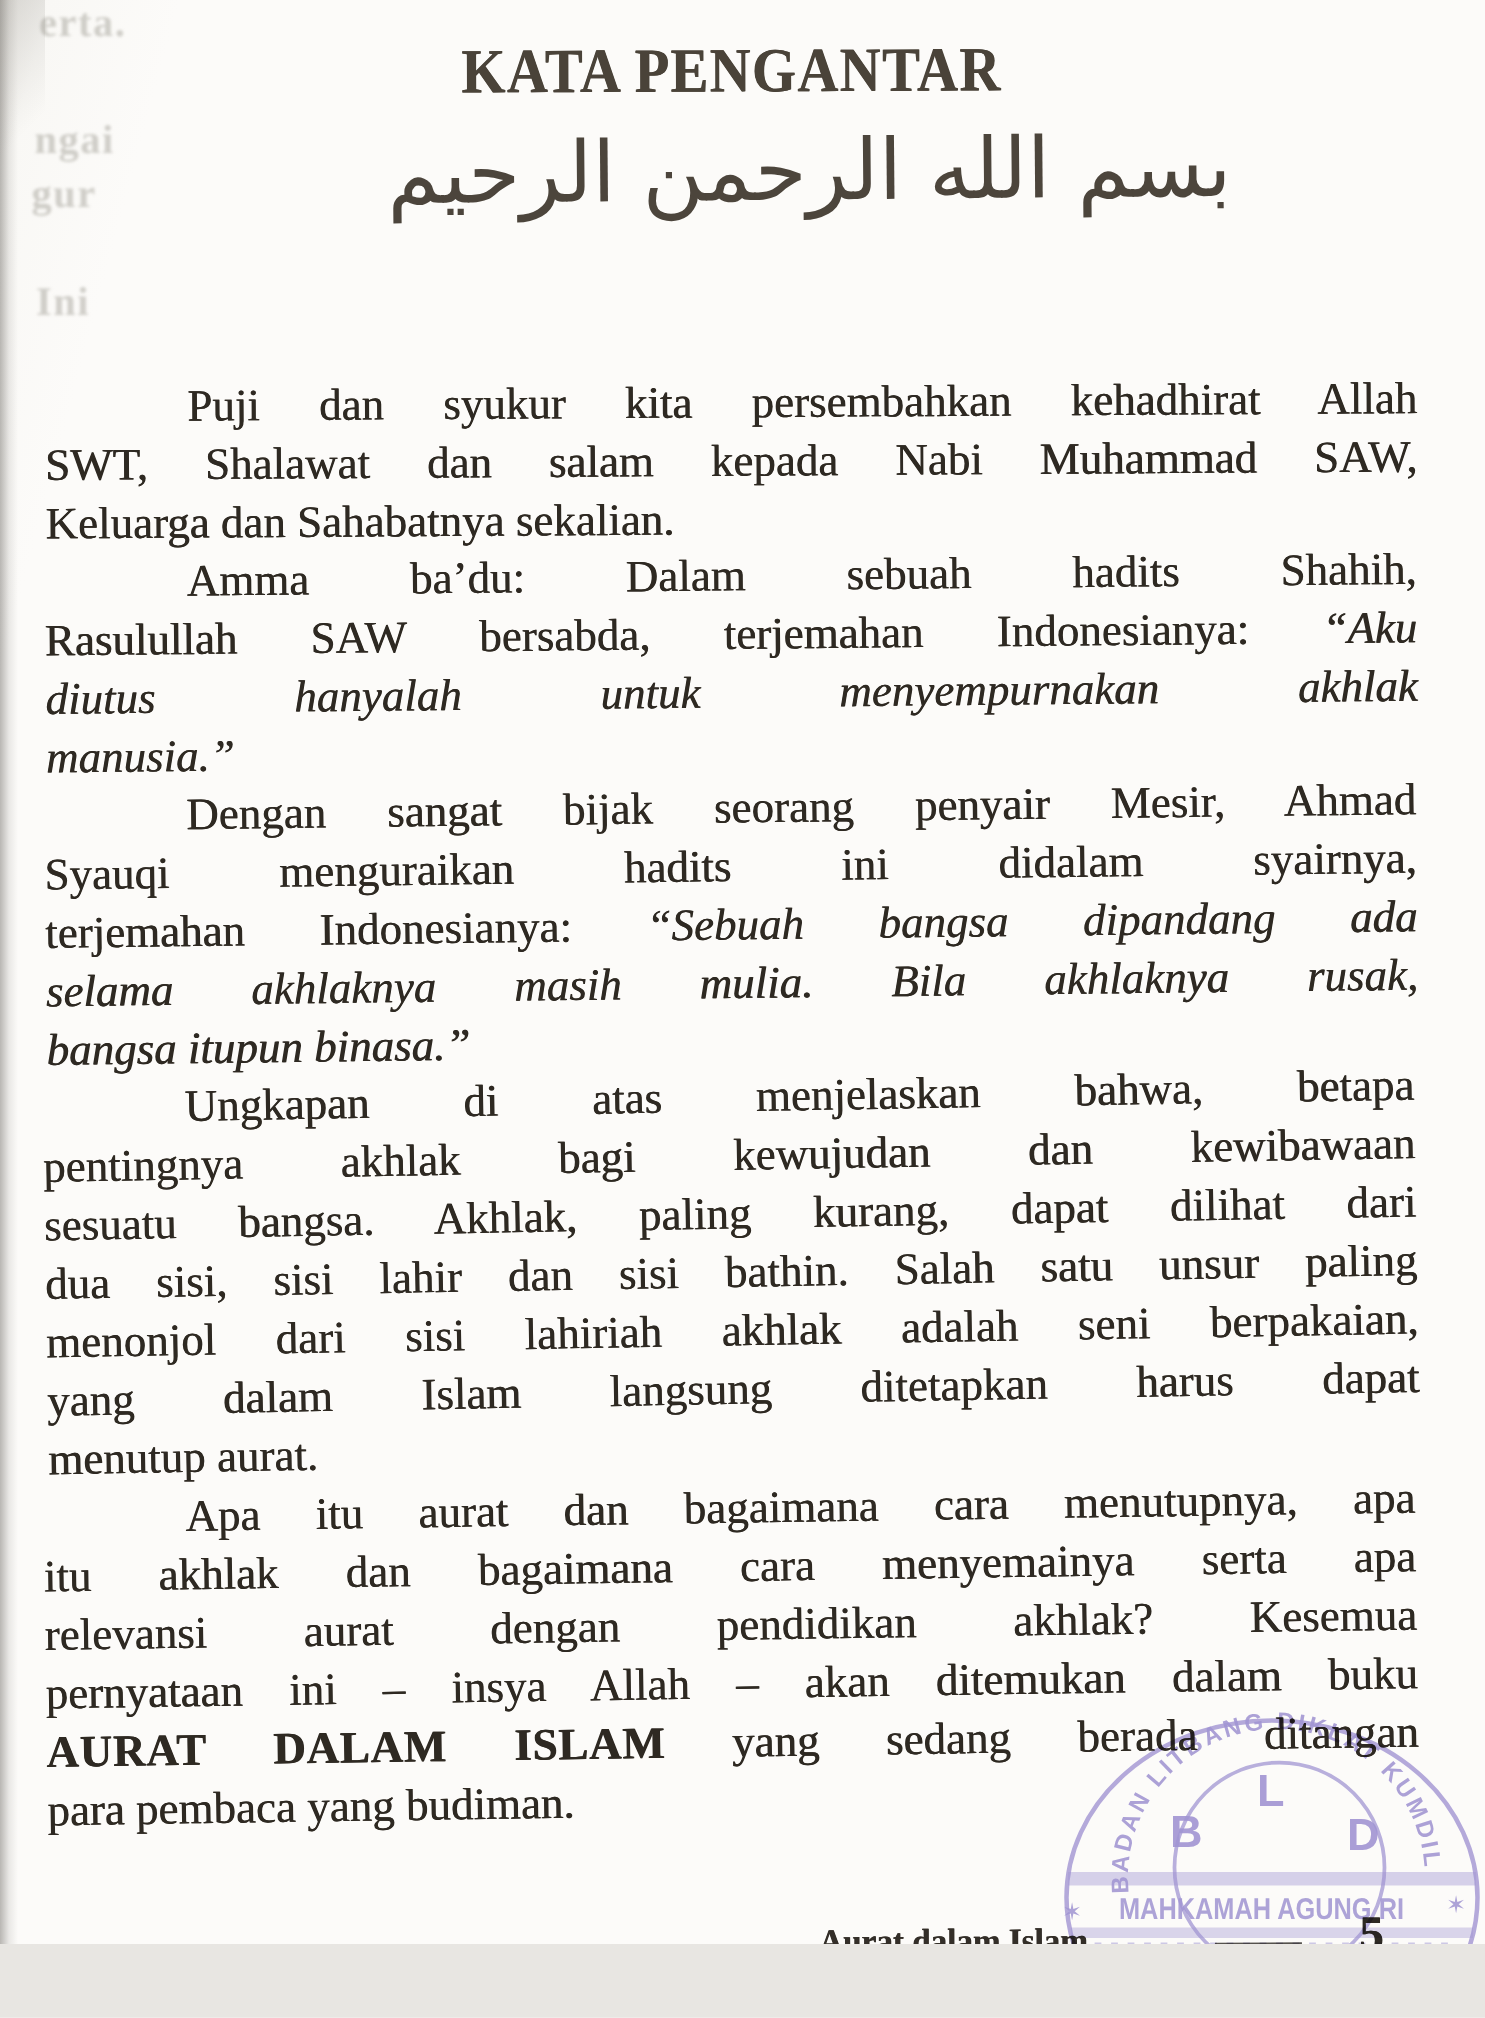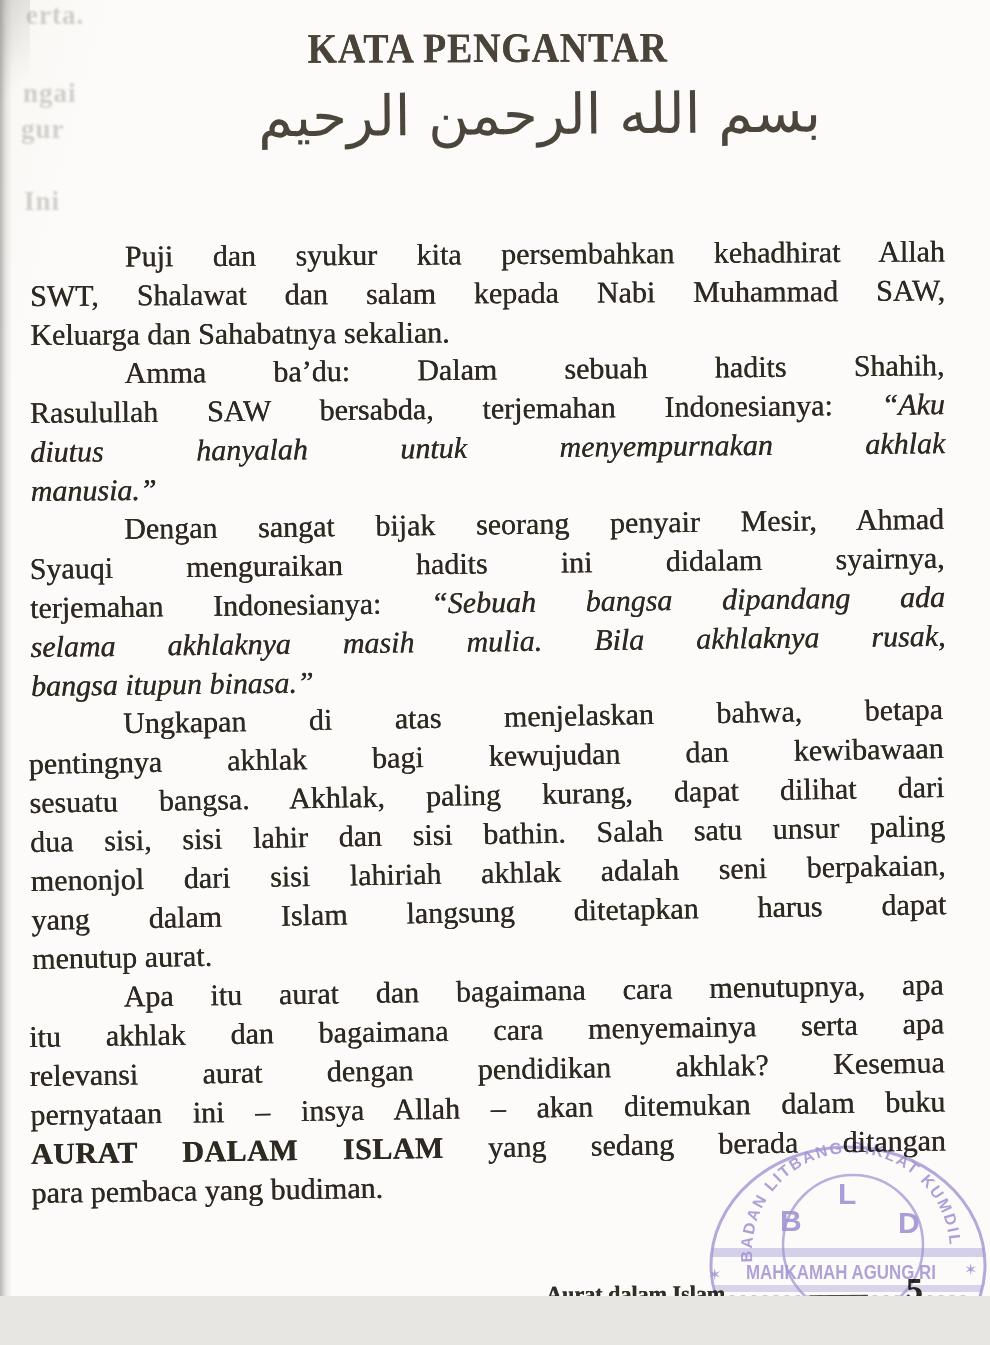--- a/index.html
+++ b/index.html
@@ -20,21 +20,21 @@
   .g2{left:21px;top:114px}
   .g3{left:24px;top:186px}
 
   .title{position:absolute;left:30px;top:24px;width:915px;text-align:center;
     font-size:42px;font-weight:700;letter-spacing:1px;color:#4a4339;
     transform:scaleX(.9) rotate(-.2deg);text-shadow:.4px 0 0 currentColor;}
   .basmala{position:absolute;left:30px;top:82px;width:915px;text-align:center;direction:rtl;
     font-family:"DejaVu Sans",sans-serif;font-size:56px;color:#4c453c;
     transform:translateX(52px) rotate(-.5deg);}
 
-  .content{position:absolute;left:30px;top:237px;width:915px;}
+  .content{position:absolute;left:30px;top:252px;width:915px;}
   .para{transform-origin:0 50%;}
   .p0{transform:rotate(-.35deg)}
   .p1{transform:rotate(-.55deg)}
   .p2{transform:rotate(-.7deg)}
   .p3{transform:rotate(-1deg)}
   .p4{transform:rotate(-.85deg)}
   .tline{height:39px;line-height:39px;font-size:30px;
     text-align:justify;text-align-last:justify;
     text-shadow:.38px 0 0 currentColor;white-space:nowrap;}
   .tline.first{padding-left:95px;}

